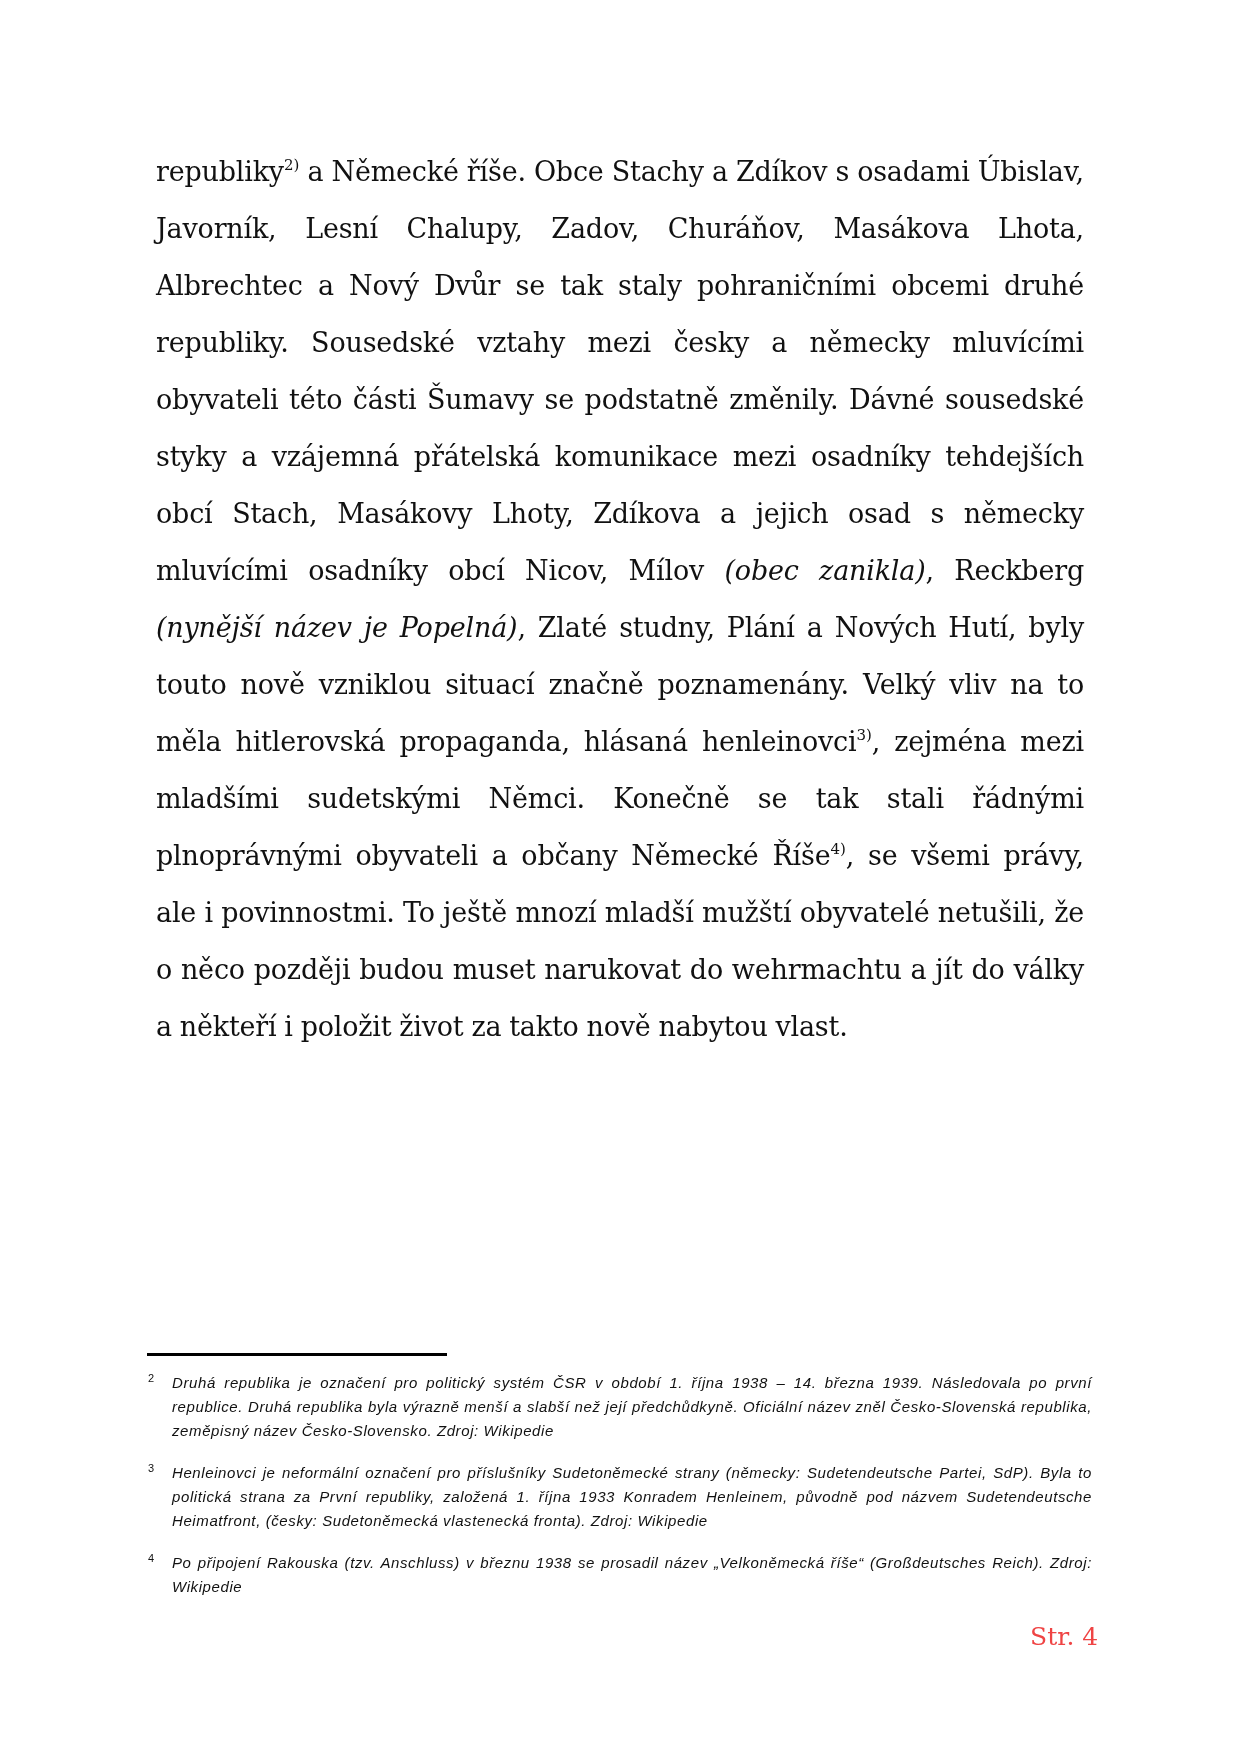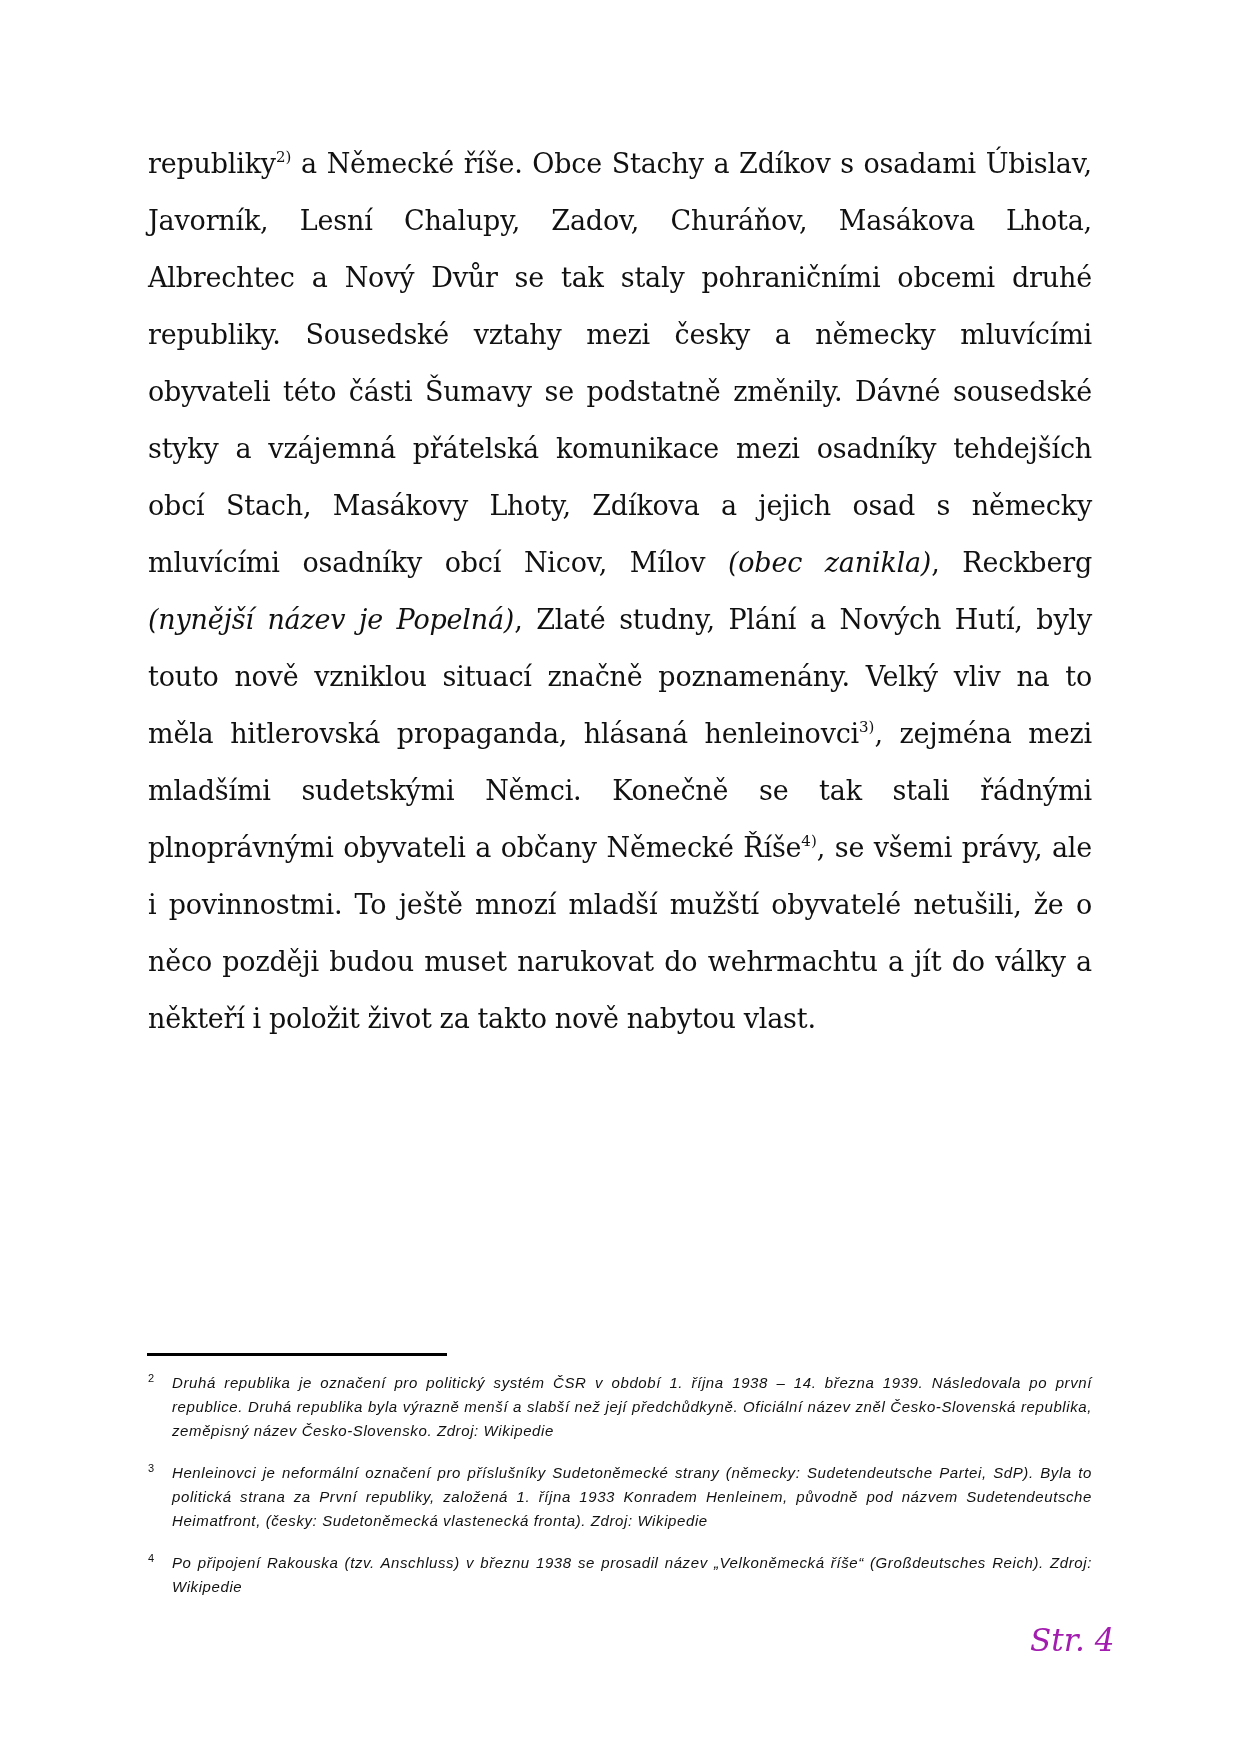--- a/index.html
+++ b/index.html
@@ -27,21 +27,21 @@
       top: 135px;
       width: 944px;
       font-family: "DejaVu Serif", "Liberation Serif", serif;
       font-size: 27px;
       line-height: 57px;
       text-align: justify;
       letter-spacing: -0.2px;
       word-spacing: -0.5px;
     }
     .body-text p {
-      margin: 0;
+      margin: 8px;
     }
     .body-text p + p {
       margin-top: 15px;
     }
     .body-text .it {
       font-style: italic;
     }
     .body-text sup {
       font-size: 15px;
       line-height: 0;
@@ -80,23 +80,22 @@
       top: -5px;
       font-style: normal;
       font-size: 11px;
       letter-spacing: 0;
     }
     .page-number {
       position: absolute;
       left: 1030px;
       top: 1622px;
       font-family: "DejaVu Serif", "Liberation Serif", serif;
-      font-style: italic;
-      font-size: 31px;
-      color: #a21caf;
+      font-size: 25px;
+      color: #ef4444;
     }
   </style>
 </head>
 <body>
 
 <div class="page">
 
   <div class="body-text">
     <p>
       <span>republiky</span><sup>2)</sup><span> a Německé říše. Obce Stachy a Zdíkov s osadami Úbislav, Javorník, Lesní Chalupy, Zadov, Churáňov, Masákova Lhota, Albrechtec a Nový Dvůr se tak staly pohraničními obcemi druhé republiky. Sousedské vztahy mezi česky a německy mluvícími obyvateli této části Šumavy se podstatně změnily. Dávné sousedské styky a vzájemná přátelská komunikace mezi osadníky tehdejších obcí Stach, Masákovy Lhoty, Zdíkova a jejich osad s německy mluvícími osadníky obcí Nicov, Mílov </span><span class="it">(obec zanikla)</span><span>, Reckberg </span><span class="it">(nynější název je Popelná)</span><span>, Zlaté studny, Plání a Nových Hutí, byly touto nově vzniklou situací značně poznamenány. Velký vliv na to měla hitlerovská propaganda, hlásaná henleinovci</span><sup>3)</sup><span>, zejména mezi mladšími sudetskými Němci. Konečně se tak stali řádnými plnoprávnými obyvateli a občany Německé Říše</span><sup>4)</sup><span>, se všemi právy, ale i povinnostmi. To ještě mnozí mladší mužští obyvatelé netušili, že o něco později budou muset narukovat do wehrmachtu a jít do války a někteří i položit život za takto nově nabytou vlast.</span>

